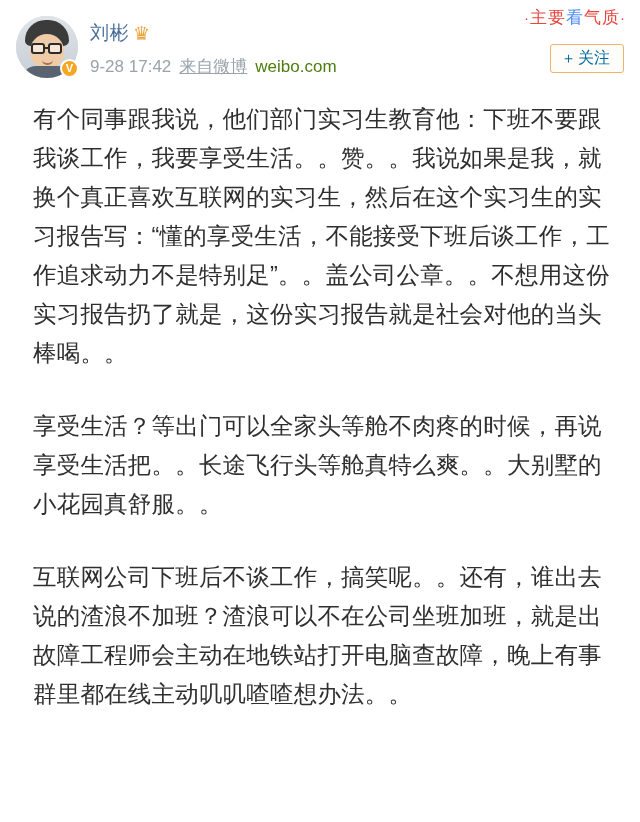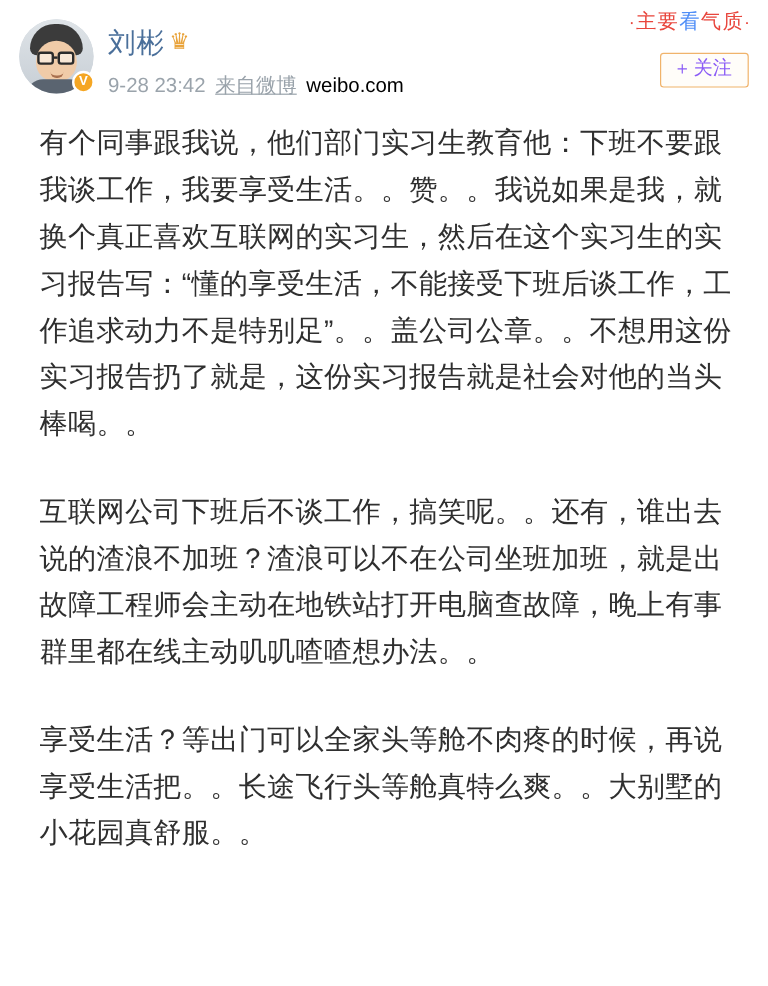--- a/index.html
+++ b/index.html
@@ -71,49 +71,49 @@
     padding-top: 6px;
     flex: 1 1 auto;
     min-width: 0;
   }
   .name-row {
     display: flex;
     align-items: center;
     gap: 4px;
   }
   .user-name {
-    font-size: 23px;
+    font-size: 19px;
     color: #4a6f9a;
     font-weight: 500;
     letter-spacing: 0.5px;
   }
   .crown-icon {
     font-size: 19px;
     color: #e9a33a;
     line-height: 1;
   }
   .meta-row {
     margin-top: 9px;
     display: flex;
     align-items: baseline;
     gap: 8px;
     font-size: 17px;
     color: #9aa3ab;
     white-space: nowrap;
   }
   .meta-source { color: #9aa3ab; text-decoration: underline; }
-  .meta-link { color: #000000; }
+  .meta-link { color: #4d7c0f; }
 
   
   .follow-btn {
     position: absolute;
     right: 16px;
     top: 44px;
     border: 1px solid #f0b36b;
-    color: #8b5cf6;
+    color: #0369a1;
     background: #fffdf9;
     font-size: 16px;
     padding: 5px 13px 6px 10px;
     border-radius: 3px;
     white-space: nowrap;
     line-height: 1;
   }
   .follow-plus { font-size: 15px; margin-right: 2px; }
 
   
@@ -174,35 +174,35 @@
       </div>
       <div class="verified-badge">V</div>
     </div>
 
     <div class="header-text">
       <div class="name-row">
         <span class="user-name">刘彬</span>
         <span class="crown-icon">♛</span>
       </div>
       <div class="meta-row">
-        <span>9-28 23:42</span>
+        <span>9-28 17:42</span>
         <span class="meta-source">来自微博</span>
         <span class="meta-link">weibo.com</span>
       </div>
     </div>
 
     <div class="sticker">
       <span class="dot">·</span><span class="s1">主要</span><span class="s2">看</span><span class="s3">气质</span><span class="dot">·</span>
     </div>
 
     <div class="follow-btn">
       <span class="follow-plus">＋</span><span>关注</span>
     </div>
   </div>
 
   <div class="post-body">
     <p class="para">有个同事跟我说，他们部门实习生教育他：下班不要跟我谈工作，我要享受生活。。赞。。我说如果是我，就换个真正喜欢互联网的实习生，然后在这个实习生的实习报告写：“懂的享受生活，不能接受下班后谈工作，工作追求动力不是特别足”。。盖公司公章。。不想用这份实习报告扔了就是，这份实习报告就是社会对他的当头棒喝。。</p>
+    <p class="para">享受生活？等出门可以全家头等舱不肉疼的时候，再说享受生活把。。长途飞行头等舱真特么爽。。大别墅的小花园真舒服。。</p>
     <p class="para">互联网公司下班后不谈工作，搞笑呢。。还有，谁出去说的渣浪不加班？渣浪可以不在公司坐班加班，就是出故障工程师会主动在地铁站打开电脑查故障，晚上有事群里都在线主动叽叽喳喳想办法。。</p>
-    <p class="para">享受生活？等出门可以全家头等舱不肉疼的时候，再说享受生活把。。长途飞行头等舱真特么爽。。大别墅的小花园真舒服。。</p>
   </div>
 
 
 </div>
 
 </body></html>

